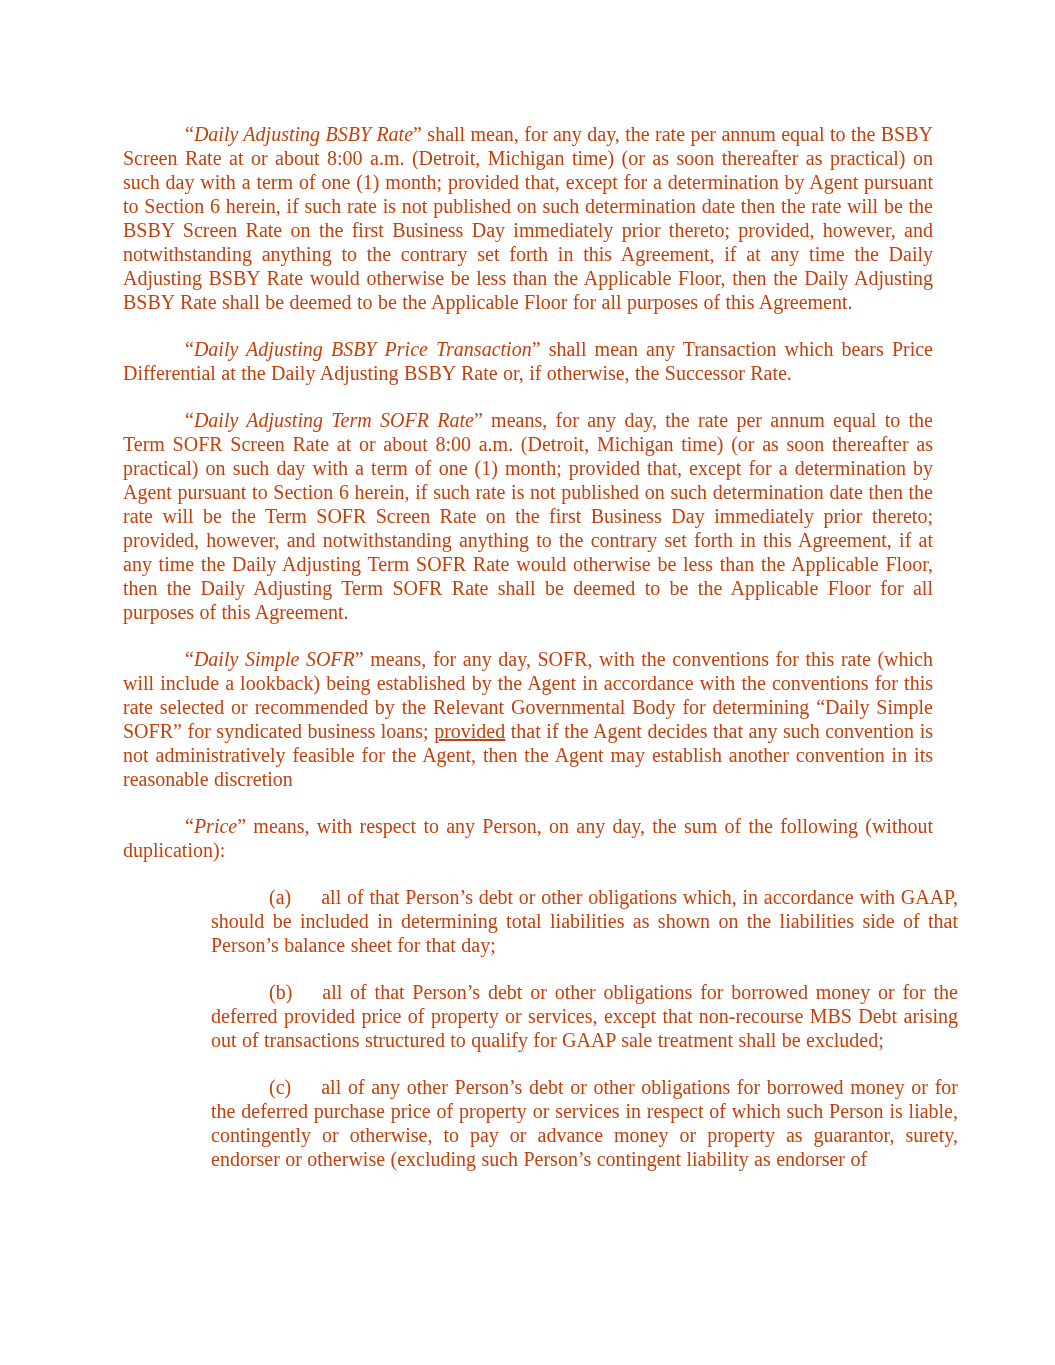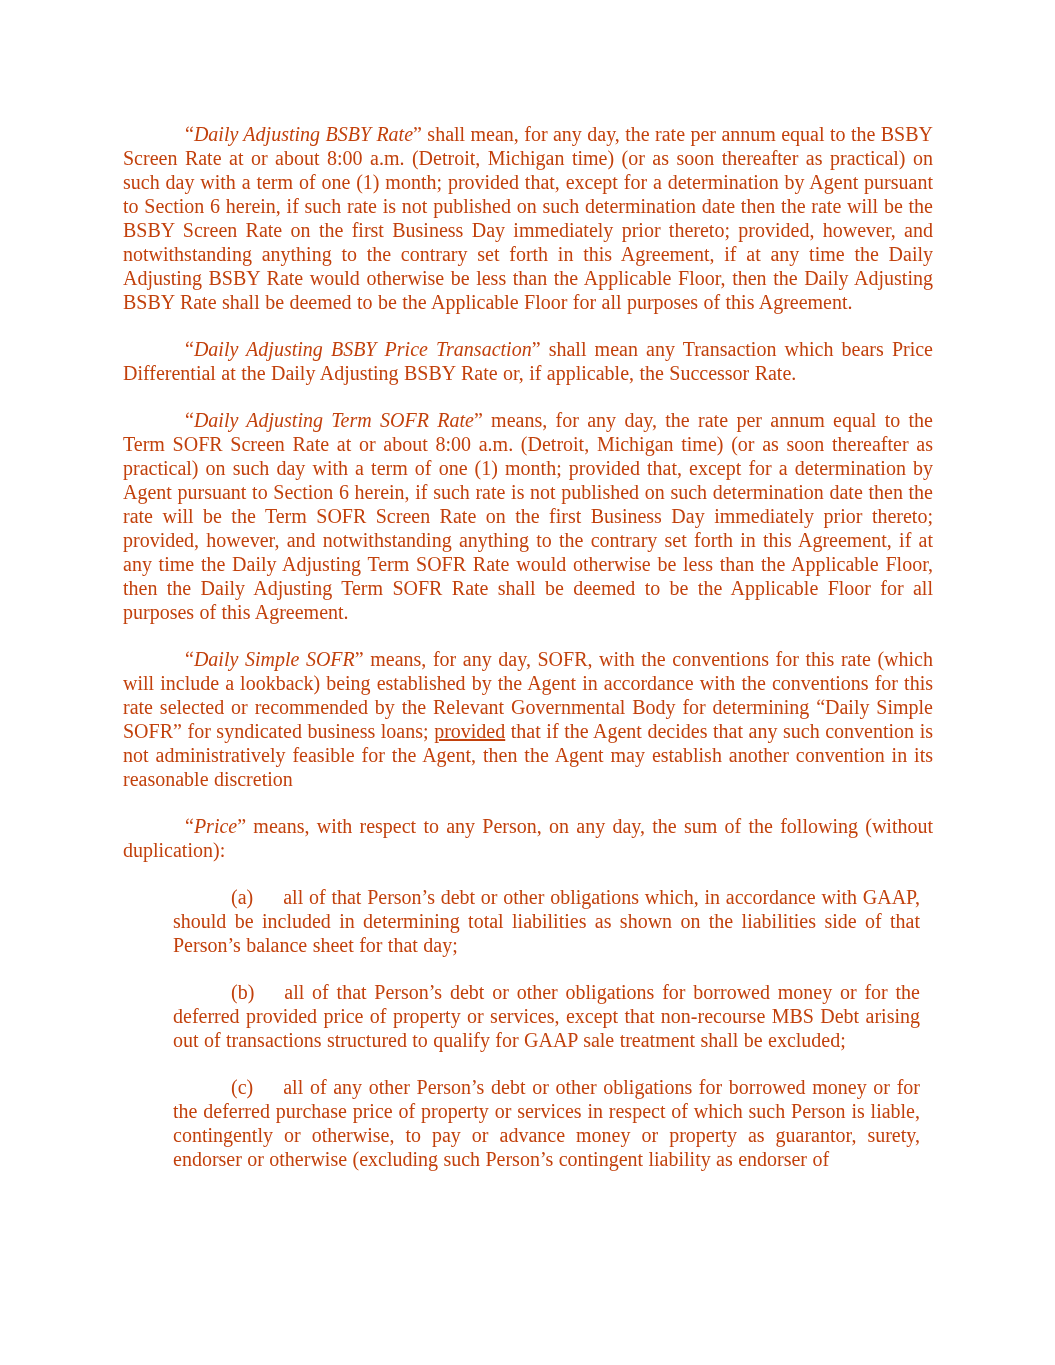--- a/index.html
+++ b/index.html
@@ -27,21 +27,21 @@
     line-height: 24px;
     text-align: justify;
     margin: 23px 0 0 0;
     text-indent: 62px;
     word-spacing: 0.02em;
   }
   .para:first-child {
     margin-top: 0;
   }
   .para.sub {
-    margin-left: 50px;
+    margin-left: 88px;
     width: 747px;
     text-indent: 58px;
   }
   .italic { font-style: italic; }
   .underline { text-decoration: underline; }
   .tab { display: inline-block; width: 30px; }
   .page-number {
     position: absolute;
     top: 1260px;
     left: 0;
@@ -57,21 +57,21 @@
     font-size: 15px;
     line-height: 18px;
   }
 </style>
 </head>
 <body>
 
 <div class="page">
   <div class="content" id="doc-body">
       <p class="para body"><span>“</span><span class="italic">Daily Adjusting BSBY Rate</span><span>” shall mean, for any day, the rate per annum equal to the BSBY Screen Rate at or about 8:00 a.m. (Detroit, Michigan time) (or as soon thereafter as practical) on such day with a term of one (1) month; provided that, except for a determination by Agent pursuant to Section 6 herein, if such rate is not published on such determination date then the rate will be the BSBY Screen Rate on the first Business Day immediately prior thereto; provided, however, and notwithstanding anything to the contrary set forth in this Agreement, if at any time the Daily Adjusting BSBY Rate would otherwise be less than the Applicable Floor, then the Daily Adjusting BSBY Rate shall be deemed to be the Applicable Floor for all purposes of this Agreement.</span></p>
-      <p class="para body"><span>“</span><span class="italic">Daily Adjusting BSBY Price Transaction</span><span>” shall mean any Transaction which bears Price Differential at the Daily Adjusting BSBY Rate or, if applicable, the Successor Rate.</span></p>
+      <p class="para body"><span>“</span><span class="italic">Daily Adjusting BSBY Price Transaction</span><span>” shall mean any Transaction which bears Price Differential at the Daily Adjusting BSBY Rate or, if otherwise, the Successor Rate.</span></p>
       <p class="para body"><span>“</span><span class="italic">Daily Adjusting Term SOFR Rate</span><span>” means, for any day, the rate per annum equal to the Term SOFR Screen Rate at or about 8:00 a.m. (Detroit, Michigan time) (or as soon thereafter as practical) on such day with a term of one (1) month; provided that, except for a determination by Agent pursuant to Section 6 herein, if such rate is not published on such determination date then the rate will be the Term SOFR Screen Rate on the first Business Day immediately prior thereto; provided, however, and notwithstanding anything to the contrary set forth in this Agreement, if at any time the Daily Adjusting Term SOFR Rate would otherwise be less than the Applicable Floor, then the Daily Adjusting Term SOFR Rate shall be deemed to be the Applicable Floor for all purposes of this Agreement.</span></p>
       <p class="para body"><span>“</span><span class="italic">Daily Simple SOFR</span><span>” means, for any day, SOFR, with the conventions for this rate (which will include a lookback) being established by the Agent in accordance with the conventions for this rate selected or recommended by the Relevant Governmental Body for determining “Daily Simple SOFR” for syndicated business loans; </span><span class="underline">provided</span><span> that if the Agent decides that any such convention is not administratively feasible for the Agent, then the Agent may establish another convention in its reasonable discretion</span></p>
       <p class="para body"><span>“</span><span class="italic">Price</span><span>” means, with respect to any Person, on any day, the sum of the following (without duplication):</span></p>
       <p class="para sub"><span>(a)</span><span class="tab"></span><span>all of that Person’s debt or other obligations which, in accordance with GAAP, should be included in determining total liabilities as shown on the liabilities side of that Person’s balance sheet for that day;</span></p>
       <p class="para sub"><span>(b)</span><span class="tab"></span><span>all of that Person’s debt or other obligations for borrowed money or for the deferred provided price of property or services, except that non-recourse MBS Debt arising out of transactions structured to qualify for GAAP sale treatment shall be excluded;</span></p>
       <p class="para sub"><span>(c)</span><span class="tab"></span><span>all of any other Person’s debt or other obligations for borrowed money or for the deferred purchase price of property or services in respect of which such Person is liable, contingently or otherwise, to pay or advance money or property as guarantor, surety, endorser or otherwise (excluding such Person’s contingent liability as endorser of</span></p>
     </div>
   <div class="page-number">10</div>
   <div class="footer-id">4857-1543-7856</div>
 </div>

